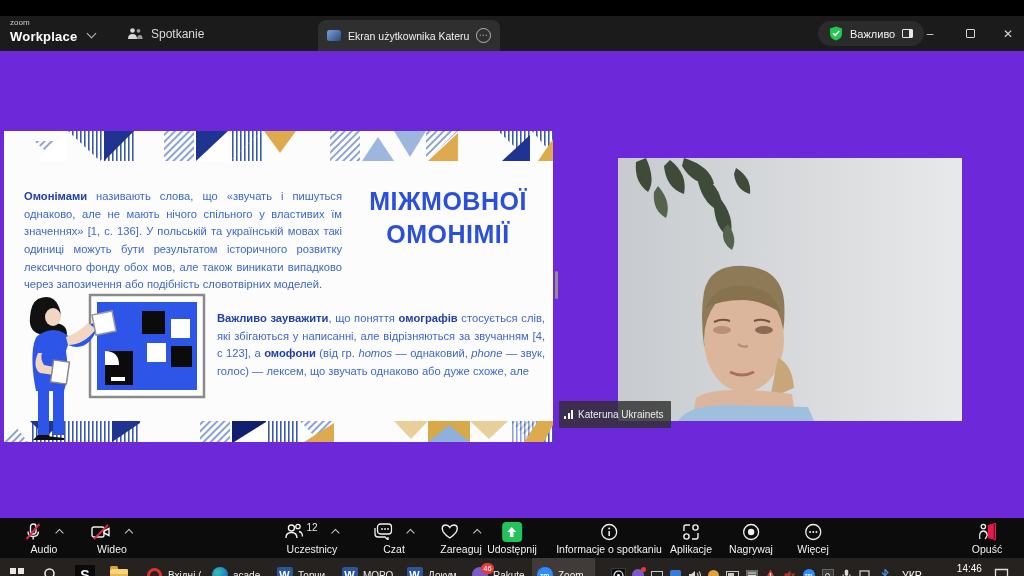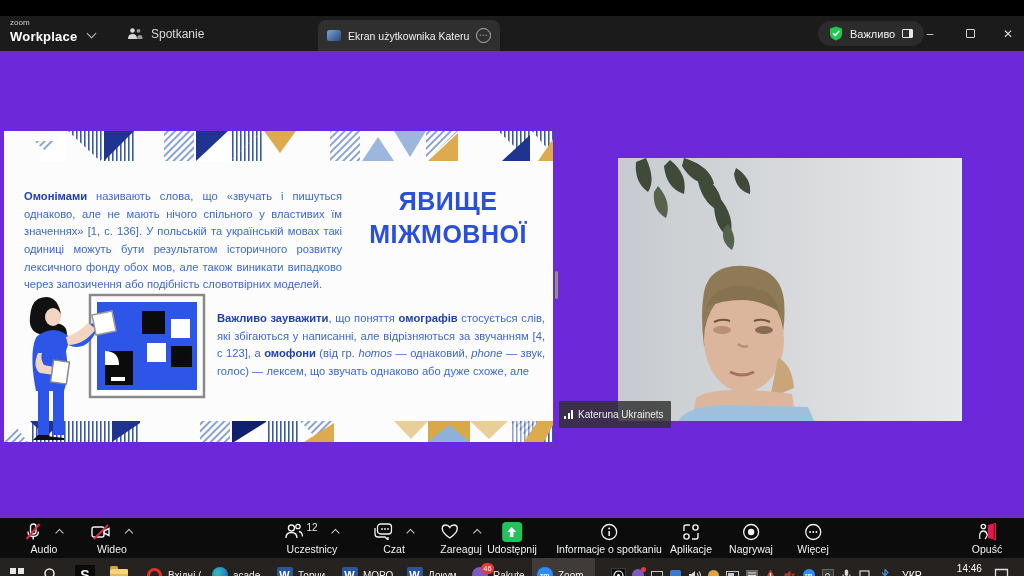--- a/index.html
+++ b/index.html
@@ -198,22 +198,22 @@
         <polygon points="466,0 504,0 485,18" fill="#e8cf9a"></polygon>
         <polygon points="506,0 540,0 523,17" fill="url(#pd)"></polygon>
         <rect x="508" y="0" width="32" height="21" fill="url(#pv)" opacity=".55"></rect>
         <polygon points="520,21 549,21 549,0 534,0" fill="#ddab4e"></polygon>
         <polygon points="540,21 549,21 549,4" fill="url(#pv)"></polygon>
       </svg>
 
       <div class="para para1"><span class="seg-b ">Омонімами</span><span class=""> називають слова, що «звучать і пишуться однаково, але не мають нічого спільного у властивих їм значеннях» [1, с. 136]. У польській та українській мовах такі одиниці можуть бути результатом історичного розвитку лексичного фонду обох мов, але також виникати випадково через запозичення або подібність словотвірних моделей.</span></div>
 
       <div class="slide-title">
-        <div>ЯВИЩЕ</div>
         <div>МІЖМОВНОЇ</div>
+        <div>ОМОНІМІЇ</div>
       </div>
 
       <div class="para para2"><span class="seg-b ">Важливо зауважити</span><span class="">, що поняття </span><span class="seg-b ">омографів</span><span class=""> стосується слів, які збігаються у написанні, але відрізняються за звучанням [4, с 123], а </span><span class="seg-b ">омофони</span><span class=""> (від гр. </span><span class="seg-i">homos</span><span class=""> — однаковий, </span><span class="seg-i">phone</span><span class=""> — звук, голос) — лексем, що звучать однаково або дуже схоже, але</span></div>
 
       <svg class="illu" width="205" height="151" viewBox="0 0 205 151">
 
         <rect x="82" y="4" width="114" height="102" fill="#fff" stroke="#8a8a8a" stroke-width="2.5"></rect>
         <rect x="89" y="11" width="100" height="88" fill="#2d55e8"></rect>
         <rect x="134" y="20" width="23" height="23" fill="#0b0b0b"></rect>
         <rect x="163" y="28" width="19" height="19" fill="#fff"></rect>

